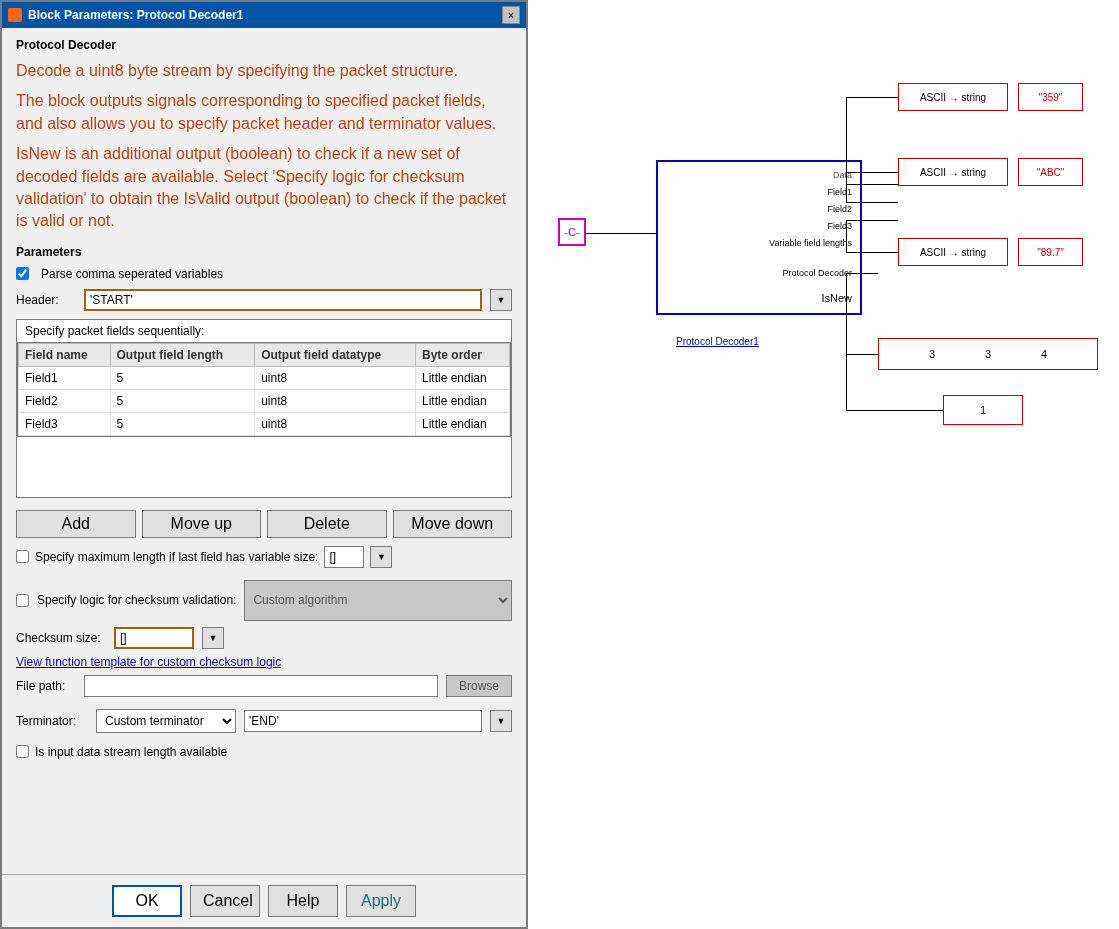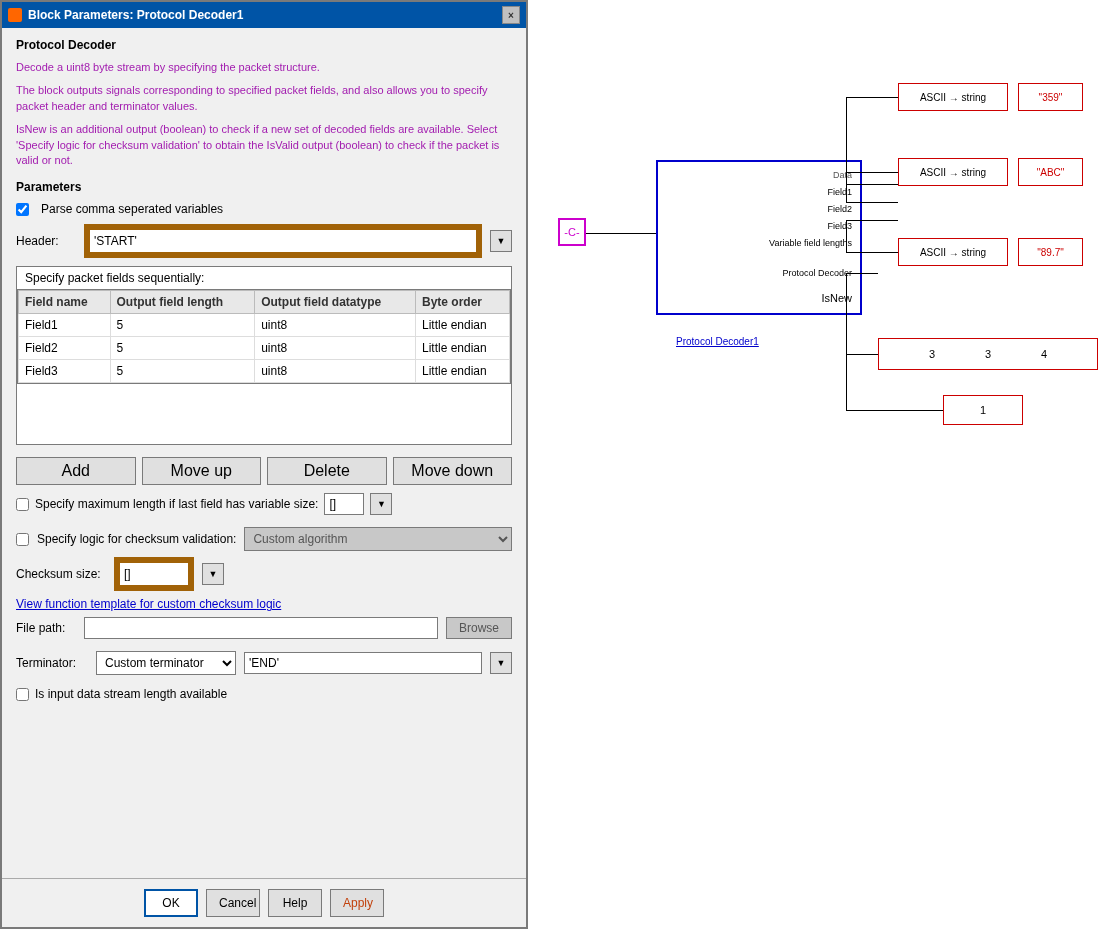--- a/index.html
+++ b/index.html
@@ -51,47 +51,47 @@
       flex-direction: column;
       gap: 8px;
     }
 
     .section-title {
       font-weight: bold;
       font-size: 12px;
       color: #000;
     }
     .description {
-      font-size: 11px;
-      color: #a21caf;
+      font-size: 16px;
+      color: #c2410c;
       line-height: 1.4;
     }
 
     .params-section { font-weight: bold; font-size: 12px; margin-top: 4px; }
 
     .checkbox-row {
       display: flex;
       align-items: center;
       gap: 12px;
     }
     .checkbox-row input[type=checkbox] { margin: 0; }
 
     .field-row {
       display: flex;
       align-items: center;
       gap: 8px;
     }
     .field-label { font-size: 12px; color: #000; min-width: 60px; }
     .field-input {
       flex: 1;
-      border: 6px solid #a16207;
+      border: 2px solid #a16207;
       padding: 2px 4px;
       font-size: 12px;
       background: white;
-      height: 34px;
+      height: 22px;
     }
     .field-btn {
       width: 22px; height: 22px;
       border: 1px solid #7a7a7a;
       background: #e0e0e0;
       cursor: pointer;
       display: flex; align-items: center; justify-content: center;
       font-size: 9px;
     }
 
@@ -167,21 +167,21 @@
       display: flex;
       align-items: center;
       gap: 8px;
     }
     .algo-select {
       flex: 1;
       border: 1px solid #7a7a7a;
       background: #c8c8c8;
       padding: 2px 4px;
       font-size: 12px;
-      height: 24px;
+      height: 41px;
       color: #555;
     }
     .checksum-size-row {
       display: flex;
       align-items: center;
       gap: 8px;
     }
     .checksum-label { font-size: 12px; min-width: 90px; }
     .link-text {
       color: #0000cc;
@@ -246,30 +246,30 @@
 
     .dialog-buttons {
       display: flex;
       justify-content: center;
       gap: 8px;
       padding: 10px;
       border-top: 1px solid #aaa;
       background: #f0f0f0;
     }
     .dialog-btn {
-      width: 54px;
+      width: 70px;
       padding: 5px 12px;
       border: 1px solid #7a7a7a;
       background: #e0e0e0;
       cursor: pointer;
-      font-size: 12px;
+      font-size: 16px;
       text-align: center;
     }
     .dialog-btn.ok { background: white; border: 2px solid #0054a6; }
-    .dialog-btn.disabled { color: #c2410c; cursor: default; }
+    .dialog-btn.disabled { color: #0f766e; cursor: default; }
 
     
     .right-panel {
       flex: 1;
       background: white;
       position: relative;
       overflow: hidden;
     }
 
     .canvas-area {

